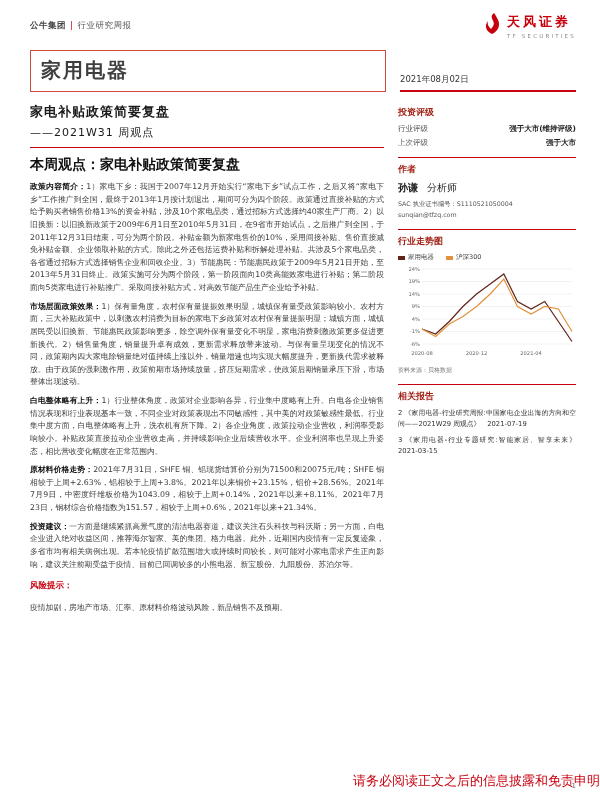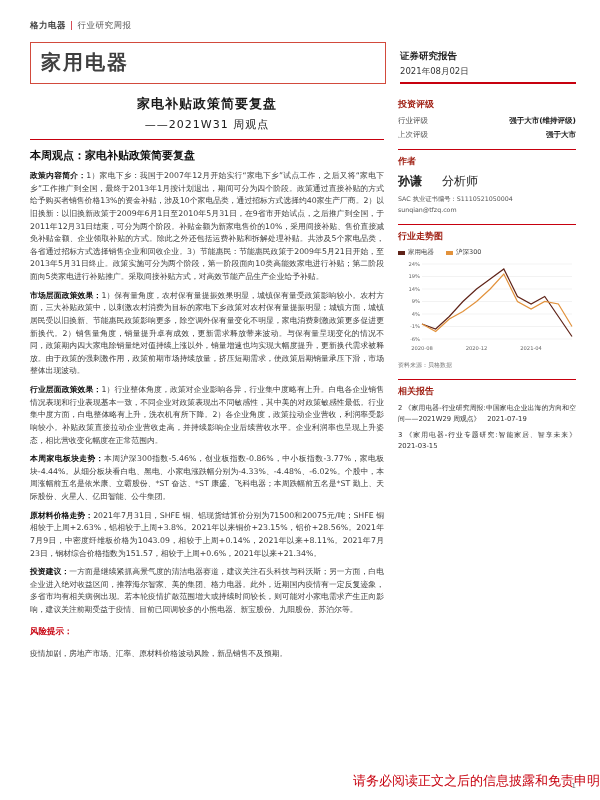--- a/index.html
+++ b/index.html
@@ -32,42 +32,42 @@
   .title-right { flex: 1; display: flex; flex-direction: column; justify-content: flex-end;
     border-bottom: 2px solid #c7000e; padding-bottom: 4px; }
   .report-label { font-size: 9.5px; font-weight: bold; color: #222; }
   .report-date { font-size: 8.5px; color: #333; margin-top: 3px; }
 
   
   .content { display: flex; gap: 14px; margin-top: 9px; }
   .main-col { width: 356px; }
   .side-col { flex: 1; }
 
-  .subtitle-wrap { text-align: center; border-bottom: 1.5px solid #c7000e;
+  .subtitle-wrap { text-align: left; border-bottom: 1.5px solid #c7000e;
     padding: 2px 0 7px; margin-bottom: 8px; }
   .subtitle1 { font-size: 13px; font-weight: bold; color: #1a1a1a; letter-spacing: 1px; }
   .subtitle2 { font-size: 11px; font-weight: normal; color: #1a1a1a; margin-top: 4px; letter-spacing: 1px; }
 
-  .lead { font-size: 11px; font-weight: bold; color: #111; margin: 3px 0 7px; }
+  .lead { font-size: 14px; font-weight: bold; color: #111; margin: 3px 0 7px; }
 
   .para { font-size: 7.8px; line-height: 1.62; text-align: justify; color: #3c3c3c; margin-bottom: 6px; }
   .para b { color: #0f0f0f; }
 
   .risk-title { color: #c7000e; font-weight: bold; font-size: 8.5px; margin-top: 9px; margin-bottom: 10px; }
   .risk-text { font-size: 7.8px; line-height: 1.62; color: #3c3c3c; text-align: justify; }
 
   
   .side-section { padding-top: 5px; margin-bottom: 9px; }
   .side-section + .side-section { border-top: 1.5px solid #c7000e; }
   .side-title { color: #9e1c10; font-weight: bold; font-size: 9px; margin-bottom: 5px; }
 
   .rating-row { display: flex; justify-content: space-between; font-size: 7.5px; color: #555; margin: 4px 0; }
   .rating-row .val { color: #222; font-weight: 600; text-align: center; }
 
-  .author-row { font-size: 12px; color: #222; margin: 2px 0 4px; display: flex; gap: 20px; }
+  .author-row { font-size: 10px; color: #222; margin: 2px 0 4px; display: flex; gap: 9px; }
   .author-name { font-weight: bold; }
   .author-meta { font-size: 6.3px; color: #555; line-height: 1.7; word-break: break-all; }
 
   .legend { display: flex; gap: 12px; font-size: 6.5px; color: #444; margin: 1px 0 2px; align-items: center; }
   .legend-item { display: flex; align-items: center; }
   .legend-sw { width: 7px; height: 4px; display: inline-block; margin-right: 3px; }
   .chart-source { font-size: 6px; color: #777; margin-top: 3px; }
 
   .report-item { font-size: 6.8px; color: #333; line-height: 1.55; margin-bottom: 6px; text-align: justify; }
   .report-item .rdate { color: #333; }
@@ -77,47 +77,56 @@
   .footer-disclaimer { color: #c7000e; font-size: 13px; text-align: right; }
   .page-num { position: absolute; right: 24px; bottom: 0; font-size: 7px; color: #666; }
 </style>
 </head>
 <body>
 
 <div class="page">
 
   <div class="top-row">
     <div class="crumb">
-      <span class="c1">格力电器</span><span class="sep">|</span><span class="c2">行业研究周报</span>
+      <span class="c1">公牛集团</span><span class="sep">|</span><span class="c2">行业研究周报</span>
+    </div>
+    <div class="logo">
+      <span>
+        <svg width="18" height="24" viewBox="0 0 18 24">
+          <path d="M10,1 C3,7 15,9 7,17 C4,14 3,12 4,9 C0,14 2,19 8,22 C15,19 17,12 13,6 C12,4 11,2 10,1 Z" fill="#c7000e"></path>
+        </svg>
+      </span>
+      <span class="logo-text">
+        <div class="brand-cn">天风证券</div>
+        <div class="brand-en">TF SECURITIES</div>
+      </span>
     </div>
   </div>
 
   <div class="title-row">
     <div class="title-box">家用电器</div>
     <div class="title-right">
-      <div class="report-label">证券研究报告</div>
       <div class="report-date">2021年08月02日</div>
     </div>
   </div>
 
   <div class="content">
 
     <div class="main-col">
       <div class="subtitle-wrap">
         <div class="subtitle1">家电补贴政策简要复盘</div>
         <div class="subtitle2">——2021W31 周观点</div>
       </div>
 
       <div class="lead">本周观点：家电补贴政策简要复盘</div>
 
       <div>
           <p class="para"><b>政策内容简介：</b>1）家电下乡：我国于2007年12月开始实行“家电下乡”试点工作，之后又将“家电下乡”工作推广到全国，最终于2013年1月按计划退出，期间可分为四个阶段。政策通过直接补贴的方式给予购买者销售价格13%的资金补贴，涉及10个家电品类，通过招标方式选择约40家生产厂商。2）以旧换新：以旧换新政策于2009年6月1日至2010年5月31日，在9省市开始试点，之后推广到全国，于2011年12月31日结束，可分为两个阶段。补贴金额为新家电售价的10%，采用间接补贴、售价直接减免补贴金额、企业领取补贴的方式。除此之外还包括运费补贴和拆解处理补贴。共涉及5个家电品类，各省通过招标方式选择销售企业和回收企业。3）节能惠民：节能惠民政策于2009年5月21日开始，至2013年5月31日终止。政策实施可分为两个阶段，第一阶段面向10类高能效家电进行补贴；第二阶段面向5类家电进行补贴推广。采取间接补贴方式，对高效节能产品生产企业给予补贴。</p>
           <p class="para"><b>市场层面政策效果：</b>1）保有量角度，农村保有量提振效果明显，城镇保有量受政策影响较小。农村方面，三大补贴政策中，以刺激农村消费为目标的家电下乡政策对农村保有量提振明显；城镇方面，城镇居民受以旧换新、节能惠民政策影响更多，除空调外保有量变化不明显，家电消费刺激政策更多促进更新换代。2）销售量角度，销量提升卓有成效，更新需求释放带来波动。与保有量呈现变化的情况不同，政策期内四大家电除销量绝对值持续上涨以外，销量增速也均实现大幅度提升，更新换代需求被释放。由于政策的强刺激作用，政策前期市场持续放量，挤压短期需求，使政策后期销量承压下滑，市场整体出现波动。</p>
-          <p class="para"><b>行业层面政策效果：</b>1）行业整体角度，政策对企业影响各异，行业集中度略有上升。白电各企业销售情况表现和行业表现基本一致，不同企业对政策表现出不同敏感性，其中美的对政策敏感性最低。行业集中度方面，白电整体略有上升，洗衣机有所下降。2）各企业角度，政策拉动企业营收，利润率受影响较小。补贴政策直接拉动企业营收走高，并持续影响企业后续营收水平。企业利润率也呈现上升姿态，相比营收变化幅度在正常范围内。</p>
-          <p class="para"><b>本周家电板块走势：</b>本周沪深300指数-5.46%，创业板指数-0.86%，中小板指数-3.77%，家电板块-4.44%。从细分板块看白电、黑电、小家电涨跌幅分别为-4.33%、-4.48%、-6.02%。个股中，本周涨幅前五名是依米康、立霸股份、*ST 奋达、*ST 康盛、飞科电器；本周跌幅前五名是*ST 勤上、天际股份、火星人、亿田智能、公牛集团。</p>
+          <p class="para"><b>白电整体略有上升：</b>1）行业整体角度，政策对企业影响各异，行业集中度略有上升。白电各企业销售情况表现和行业表现基本一致，不同企业对政策表现出不同敏感性，其中美的对政策敏感性最低。行业集中度方面，白电整体略有上升，洗衣机有所下降。2）各企业角度，政策拉动企业营收，利润率受影响较小。补贴政策直接拉动企业营收走高，并持续影响企业后续营收水平。企业利润率也呈现上升姿态，相比营收变化幅度在正常范围内。</p>
           <p class="para"><b>原材料价格走势：</b>2021年7月31日，SHFE 铜、铝现货结算价分别为71500和20075元/吨；SHFE 铜相较于上周+2.63%，铝相较于上周+3.8%。2021年以来铜价+23.15%，铝价+28.56%。2021年7月9日，中密度纤维板价格为1043.09，相较于上周+0.14%，2021年以来+8.11%。2021年7月23日，钢材综合价格指数为151.57，相较于上周+0.6%，2021年以来+21.34%。</p>
           <p class="para"><b>投资建议：</b>一方面是继续紧抓高景气度的清洁电器赛道，建议关注石头科技与科沃斯；另一方面，白电企业进入绝对收益区间，推荐海尔智家、美的集团、格力电器。此外，近期国内疫情有一定反复迹象，多省市均有相关病例出现。若本轮疫情扩散范围增大或持续时间较长，则可能对小家电需求产生正向影响，建议关注前期受益于疫情、目前已回调较多的小熊电器、新宝股份、九阳股份、苏泊尔等。</p>
         </div>
 
       <div class="risk-title">风险提示：</div>
       <div class="risk-text">疫情加剧，房地产市场、汇率、原材料价格波动风险，新品销售不及预期。</div>
     </div>
 
     <div class="side-col">
 

